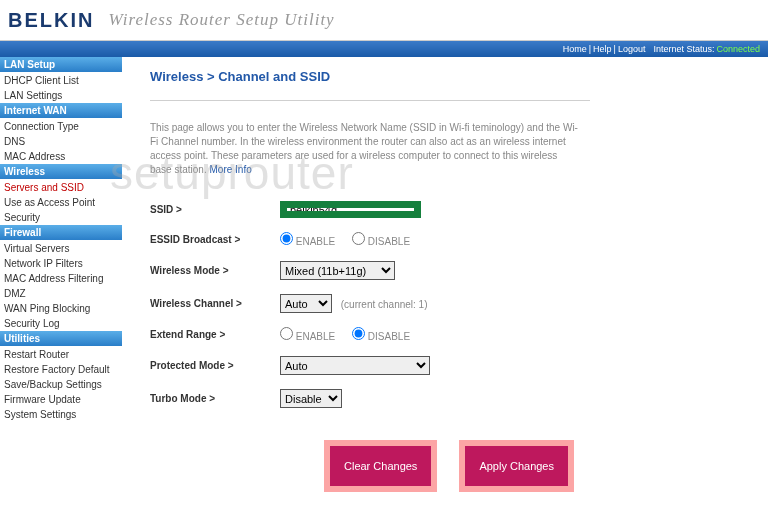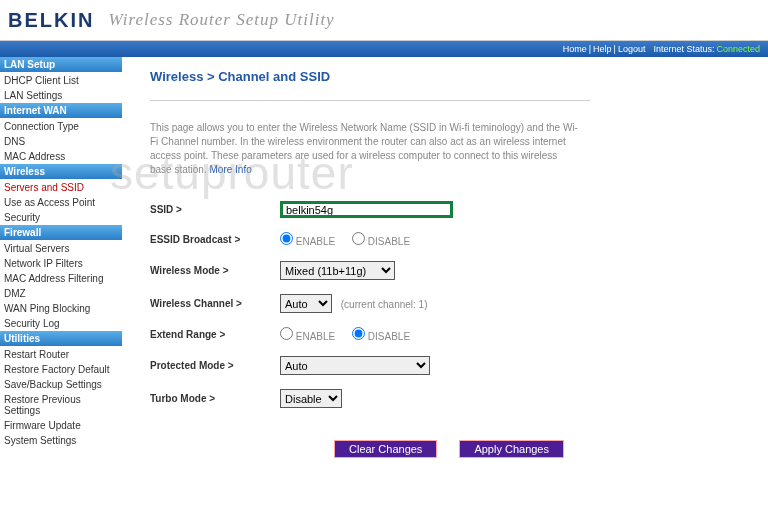--- a/index.html
+++ b/index.html
@@ -17,29 +17,29 @@
   .item { padding: 2px 4px; font-size: 10px; color: #333; cursor: pointer; }
   .item.active { color: #c00000; }
   .content { flex: 1; padding: 12px 20px 20px 28px; color: #333; }
   .page-title { color: #2258a8; font-size: 13px; font-weight: bold; margin-bottom: 16px; }
   .desc { color: #888; font-size: 10px; line-height: 1.4; max-width: 430px; margin-bottom: 24px; }
   .more { color: #2258a8; text-decoration: none; }
   .form-row { display: flex; align-items: center; margin-bottom: 14px; }
   .form-label { width: 130px; font-weight: bold; font-size: 10px; color: #333; }
   .form-ctrl { flex: 1; }
   .radio-lbl { font-size: 10px; color: #888; margin-right: 14px; }
-  input[type=text] { border: 3px solid #15803d; font-size: 11px; padding: 1px 3px; width: 173px; height: 17px; }
+  input[type=text] { border: 7px solid #15803d; font-size: 11px; padding: 1px 3px; width: 141px; height: 17px; }
   select { border: 1px solid #555; font-size: 11px; height: 19px; background: #efefef; }
   .sel-mode { width: 115px; }
   .sel-auto { width: 52px; }
   .sel-protected { width: 150px; }
   .sel-turbo { width: 62px; }
   .cc { font-size: 10px; color: #888; margin-left: 6px; }
   .btn-row { display: flex; justify-content: center; gap: 22px; margin-top: 32px; }
-  .btn { background: #4c1d95; color: #fff; border: 1px solid #fca5a5; font-size: 11px; padding: 2px 14px; cursor: pointer; }
+  .btn { background: #be185d; color: #fff; border: 6px solid #fca5a5; font-size: 11px; padding: 14px 14px; cursor: pointer; }
   .watermark { position: absolute; top: 146px; left: 110px; font-size: 46px; color: rgba(170,170,170,0.35); font-family: Arial, sans-serif; pointer-events: none; letter-spacing: 1px; z-index: 5; }
   hr.sep { border: none; border-top: 1px solid #cfcfcf; margin: 0 0 20px 0; width: 440px; }
 </style>
 </head>
 <body>
 
 <div class="watermark">setuprouter</div>
 
 <div class="header">
   <span class="brand">BELKIN</span>
@@ -77,21 +77,20 @@
     <div class="item">Network IP Filters</div>
     <div class="item">MAC Address Filtering</div>
     <div class="item">DMZ</div>
     <div class="item">WAN Ping Blocking</div>
     <div class="item">Security Log</div>
 
     <div class="cat">Utilities</div>
     <div class="item">Restart Router</div>
     <div class="item">Restore Factory Default</div>
     <div class="item">Save/Backup Settings</div>
-    <div class="item">Restore Previous Settings</div>
     <div class="item">Firmware Update</div>
     <div class="item">System Settings</div>
   </div>
 
   <div class="content">
     <div class="page-title">Wireless &gt; Channel and SSID</div>
     <hr class="sep">
     <div class="desc">
       <span>This page allows you to enter the Wireless Network Name (SSID in Wi-fi teminology) and the Wi-Fi Channel number. In the wireless environment the router can also act as an wireless internet access point. These parameters are used for a wireless computer to connect to this wireless base station.</span>
       <a href="#" class="more">More Info</a>

